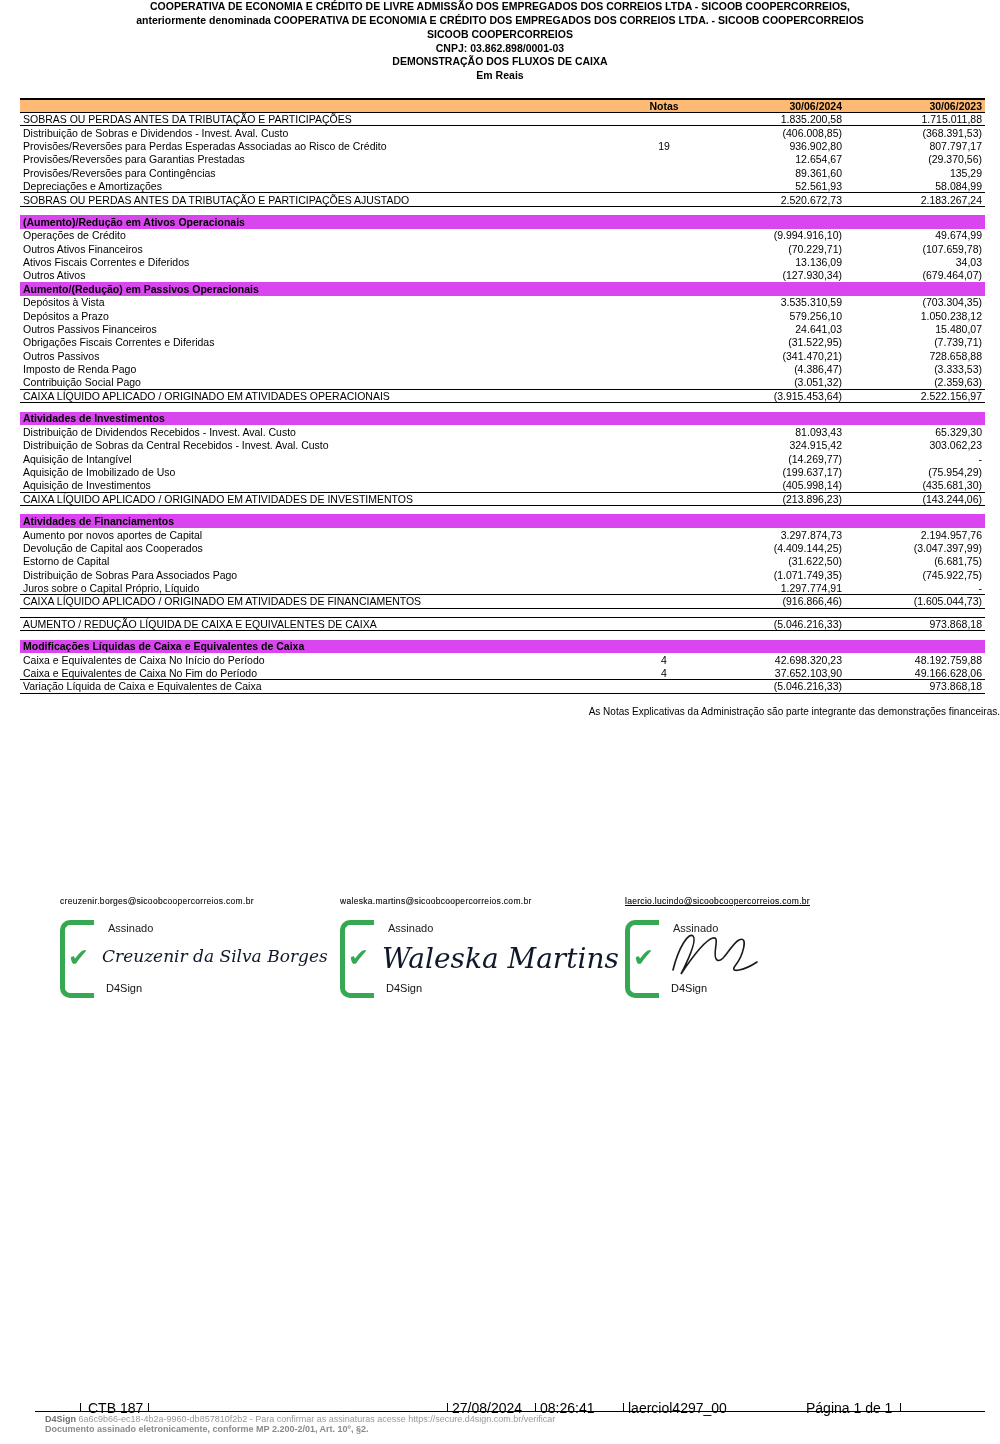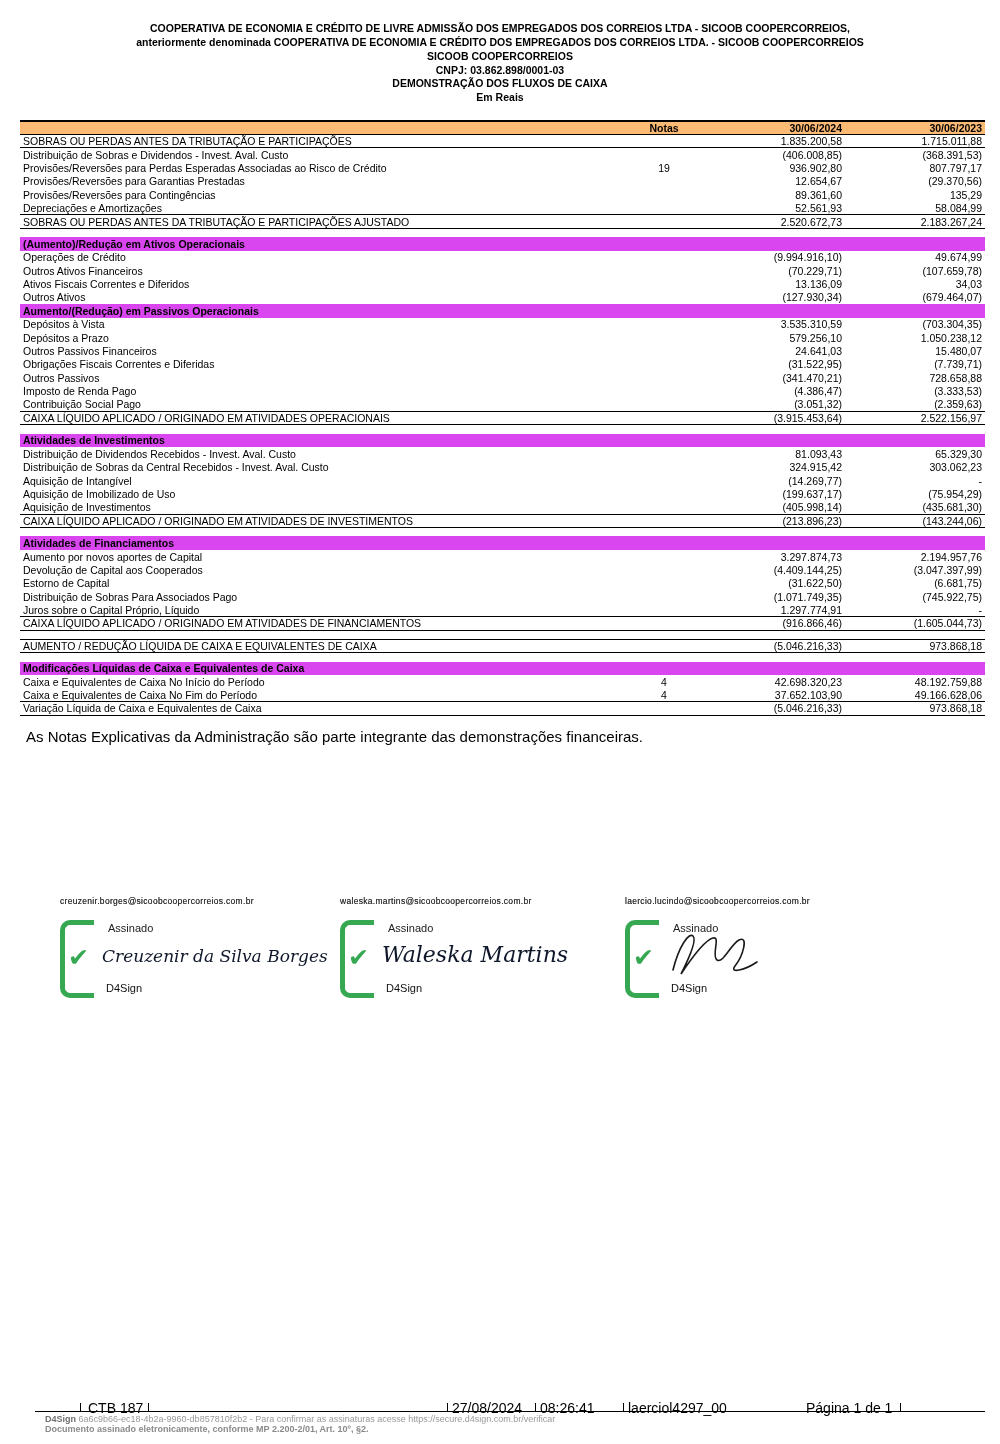--- a/index.html
+++ b/index.html
@@ -3,56 +3,56 @@
 <meta charset="utf-8">
 <style>
   * { margin:0; padding:0; box-sizing:border-box; }
   html,body { background:#ffffff; }
   body {
     width:1000px; height:1444px; position:relative;
     font-family:"Liberation Sans", sans-serif; color:#000;
     overflow:hidden;
   }
   
-  .doc-header { padding-top:22px; text-align:center; font-weight:bold; }
+  .doc-header { text-align:center; font-weight:bold; }
   .doc-header div { font-size:10.5px; line-height:13.5px; }
   .doc-header .gap { margin-top:1px; }
   
   .cashflow {
     margin:16px 15px 0 20px; width:965px;
     border-collapse:collapse; font-size:10.5px; table-layout:fixed;
   }
   .cashflow th, .cashflow td { padding:0 3px; height:13.4px; vertical-align:middle; overflow:hidden; white-space:nowrap; }
   .cashflow thead th {
     background:#fdba74; font-weight:bold;
     border-top:2.5px solid #000; border-bottom:1.5px solid #000;
   }
   .cashflow th.num, .cashflow td.num { text-align:right; }
   .cashflow th.notas, .cashflow td.notas { text-align:center; }
   .cashflow tr.section td { background:#d946ef; font-weight:bold; }
   .cashflow tr.total td { font-weight:normal; border-top:1.5px solid #000; border-bottom:1.5px solid #000;margin-top:28px; }
   .cashflow tr.spacer td { height:9px; border:none; }
   
-  .note { margin:12px 0 0 26px; font-size:15px; }
+  .note { margin:12px 0 0 20px; font-size:10px;text-align:right; }
   
   .sig { position:absolute; width:300px; top:896px; }
-  .sig.s0 { left:28px;padding-left:32px; } .sig.s1 { left:340px; } .sig.s2 { left:625px; }
+  .sig.s0 { left:28px;padding-left:32px; } .sig.s1 { left:340px; } .sig.s2 { left:625px;text-decoration:underline; }
   .sig-email { font-size:8.5px; color:#2f2f2f; letter-spacing:.3px; margin-bottom:12px; text-shadow:0 0 .6px #555; }
   .stamp { position:relative; height:86px; }
   .bracket {
     position:absolute; left:0; top:2px; width:34px; height:78px;
     border:5px solid #36a852; border-right:none; border-radius:10px 0 0 10px;
   }
   .check { position:absolute; left:8px; top:25px; font-size:25px; color:#36a852; }
   .status { position:absolute; left:48px; top:4px; font-size:11px; color:#222; }
   .sig-name {
     position:absolute; left:42px; top:28px; white-space:nowrap;
     font-family:"DejaVu Serif", serif; font-style:italic; font-size:17px; color:#0f172a;
   }
-  .sig.s1 .sig-name { font-size:22px; top:24px; }
+  .sig.s1 .sig-name { font-size:28px; top:24px; }
   .scribble { position:absolute; left:40px; top:8px; }
   .brand { position:absolute; left:46px; top:64px; font-size:11px; color:#111; }
   
   .footer-line { position:absolute; left:35px; top:1411px; width:950px; border-top:1.3px solid #000; }
   .tick { position:absolute; top:1403px; width:1.3px; height:9px; background:#000; }
   .f-item { position:absolute; top:1400px; font-size:14px; white-space:nowrap; }
   .d4line { position:absolute; left:45px; top:1414px; font-size:9px; color:#9a9a9a; white-space:nowrap; }
   .d4line b { color:#6f6f6f; }
   .legal { position:absolute; left:45px; top:1424px; font-size:9px; font-weight:bold; color:#8a8a8a; white-space:nowrap; }
 </style>

